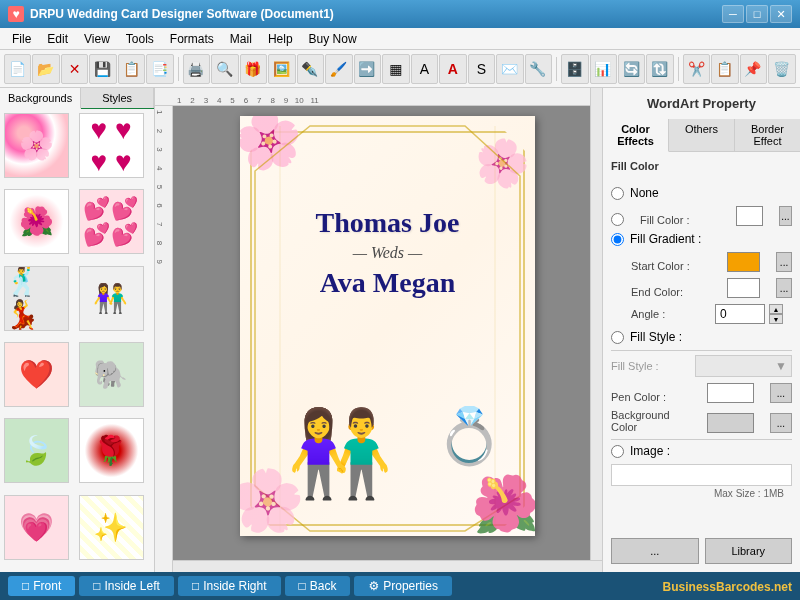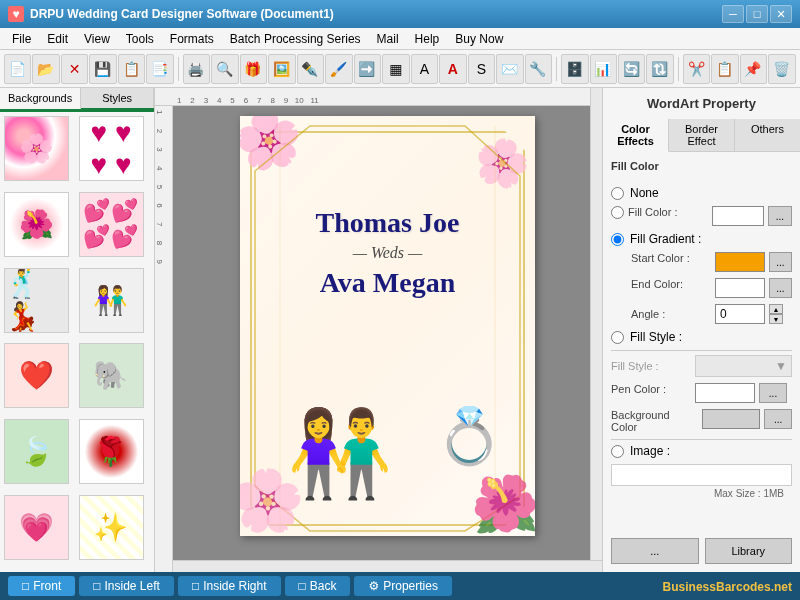--- a/index.html
+++ b/index.html
@@ -70,21 +70,21 @@
     
     .left-panel {
       width: 155px;
       background: #f5f5f5;
       border-right: 1px solid #ccc;
       display: flex;
       flex-direction: column;
     }
     .panel-tabs {
       display: flex;
-      border-bottom: 4px solid #15803d;
+      border-bottom: 1px solid #15803d;
     }
     .panel-tab {
       flex: 1;
       padding: 4px 8px;
       text-align: center;
       cursor: pointer;
       background: #e0e0e0;
       border-right: 1px solid #ccc;
       font-size: 11px;
     }
@@ -288,23 +288,23 @@
       align-items: center;
       margin-bottom: 6px;
       gap: 6px;
     }
     .radio-input {
       width: 13px; height: 13px;
       cursor: pointer;
     }
     .color-row {
       display: flex;
-      align-items: flex-start;
+      align-items: flex-end;
       margin-bottom: 6px;
-      gap: 4px;
+      gap: 16px;
     }
     .color-row label {
       min-width: 80px;
       font-size: 11px;
       color: #444;
     }
     .color-box {
       width: 60px;
       height: 20px;
       border: 1px solid #888;
@@ -451,21 +451,20 @@
     <button class="title-bar-btn close">✕</button>
   </div>
 </div>
 
 <div class="menu-bar">
 <div class="menu-item">File</div>
     <div class="menu-item">Edit</div>
     <div class="menu-item">View</div>
     <div class="menu-item">Tools</div>
     <div class="menu-item">Formats</div>
-    <div class="menu-item">Batch Processing Series</div>
     <div class="menu-item">Mail</div>
     <div class="menu-item">Help</div>
     <div class="menu-item">Buy Now</div>
   </div>
 
 <div class="toolbar">
   <button class="toolbar-btn">📄</button>
   <button class="toolbar-btn">📂</button>
   <button class="toolbar-btn" style="color:#c00;">✕</button>
   <button class="toolbar-btn">💾</button>
@@ -590,22 +589,22 @@
 
     <div class="scrollbar-h"></div>
     <div class="scrollbar-v"></div>
   </div>
 
   <div class="right-panel">
     <div class="wordart-title">WordArt Property</div>
 
     <div class="tab-row">
       <div class="tab-btn active">Color Effects</div>
+      <div class="tab-btn">Others</div>
       <div class="tab-btn">Border Effect</div>
-      <div class="tab-btn">Others</div>
     </div>
 
     <div class="panel-content">
       <div class="section-label">Fill Color</div>
 
       <div class="radio-row">
         <input type="radio" name="fill" class="radio-input" style="">
         <label>None</label>
       </div>
 

